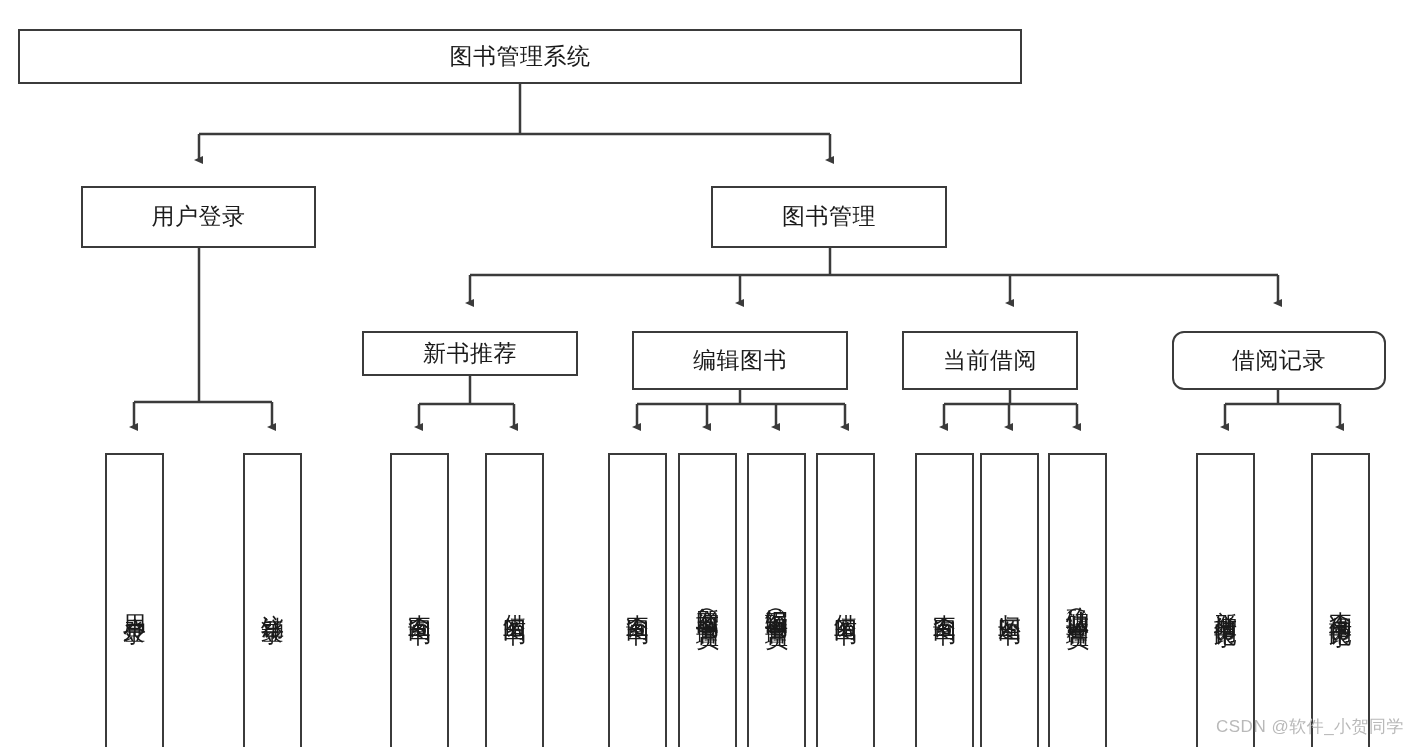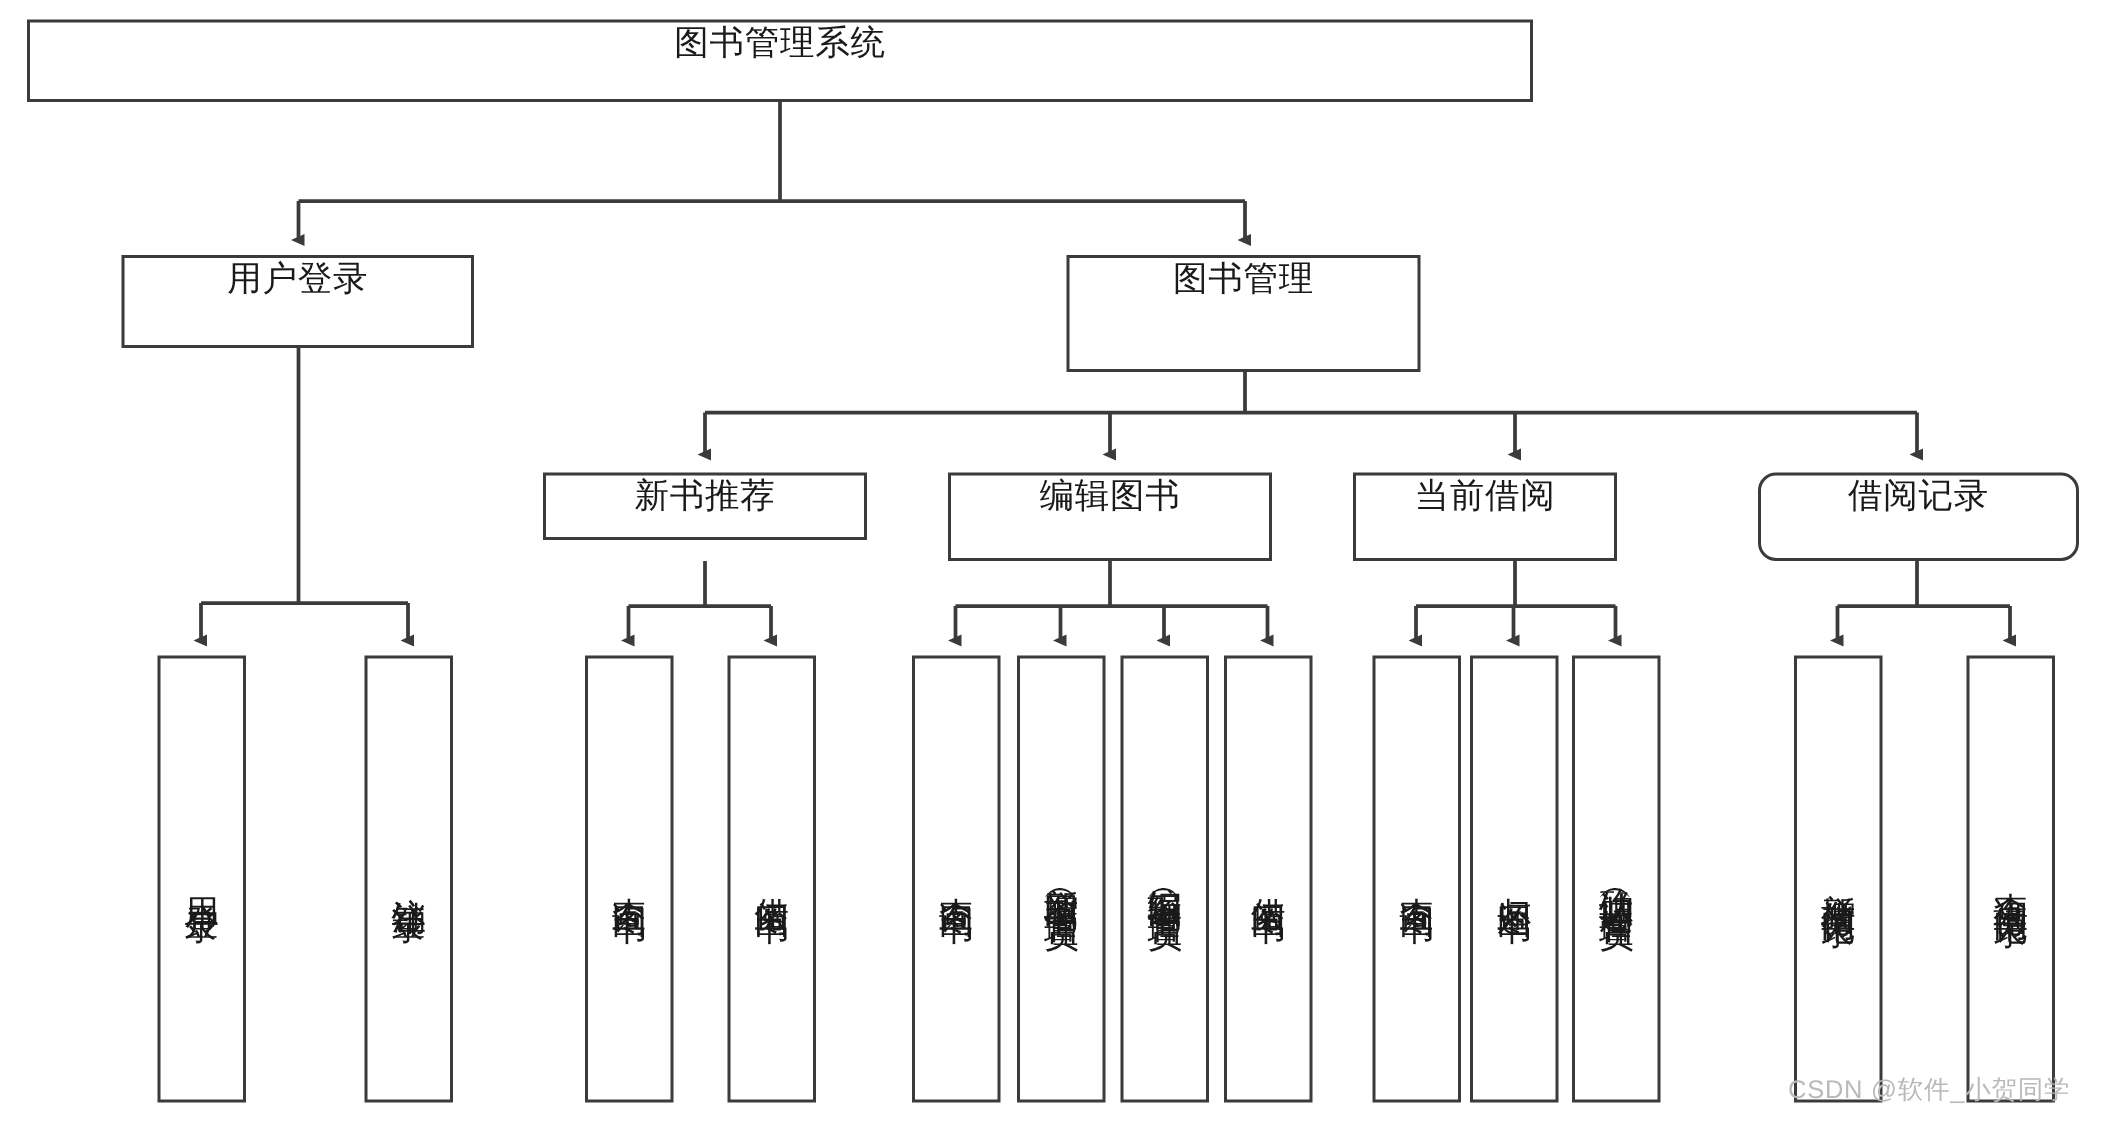--- a/index.html
+++ b/index.html
@@ -26,22 +26,24 @@
     width: 1405px;
     height: 747px;
     pointer-events: none;
   }
   .node {
     position: absolute;
     box-sizing: border-box;
     background: #ffffff;
     border: 2.5px solid #3b3b3b;
     display: flex;
+    align-items: center;
     justify-content: center;
     color: #1a1a1a;
+    margin-top: 16px;
   }
   .node .label {
     display: block;
     text-align: center;
     line-height: 1.18;
     letter-spacing: 0.5px;
   }
   .node.horizontal .label {
     writing-mode: horizontal-tb;
     font-size: 23px;
@@ -53,20 +55,21 @@
     letter-spacing: 3px;
     white-space: nowrap;
   }
   .node.root .label { font-size: 23px; }
   .watermark {
     position: absolute;
     font-size: 17px;
     color: #b9b9b9;
     white-space: nowrap;
     letter-spacing: 0.5px;
+    margin-left: 24px;
   }
 </style>
 </head>
 <body>
 
 <div id="diagram-root">
 
   <svg class="edges" viewBox="0 0 1405 747" xmlns="http://www.w3.org/2000/svg">
     <defs>
       <marker id="arrow" markerWidth="10" markerHeight="10" refX="5" refY="5" orient="auto" markerUnits="userSpaceOnUse">
@@ -130,21 +133,21 @@
   </svg>
 
   <div class="node horizontal root" style="left:18px; top:13px; width:1004px; height:55px;">
     <span class="label">图书管理系统</span>
   </div>
 
   <div class="node horizontal" style="left:81px; top:170px; width:235px; height:62px;">
     <span class="label">用户登录</span>
   </div>
 
-  <div class="node horizontal" style="left:711px; top:170px; width:236px; height:78px;">
+  <div class="node horizontal" style="left:711px; top:170px; width:236px; height:62px;">
     <span class="label">图书管理</span>
   </div>
 
   <div class="node horizontal" style="left:362px; top:315px; width:216px; height:45px;">
     <span class="label">新书推荐</span>
   </div>
 
   <div class="node horizontal" style="left:632px; top:315px; width:216px; height:59px;">
     <span class="label">编辑图书</span>
   </div>

